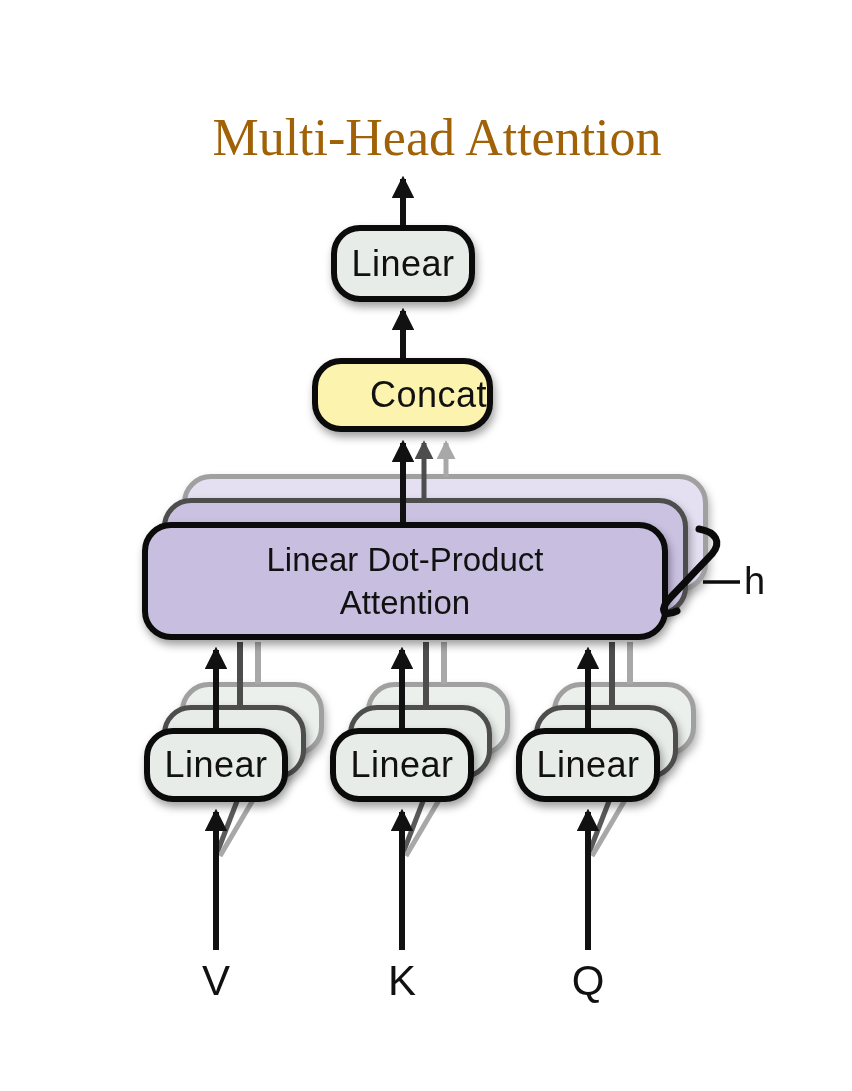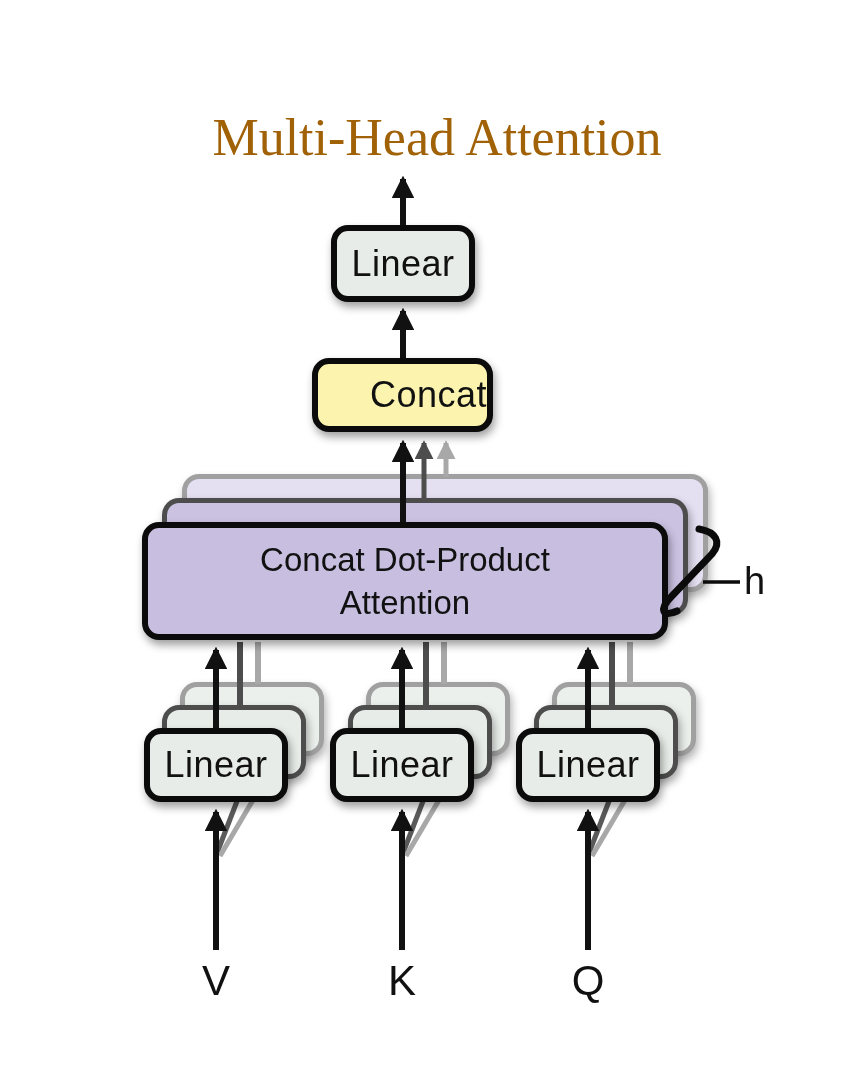--- a/index.html
+++ b/index.html
@@ -1,19 +1,19 @@
 <!DOCTYPE html>
 <html><head>
 <meta charset="utf-8">
 <style>
   html,body{margin:0;padding:0;background:#fff;}
   #stage{position:relative;width:852px;height:1091px;background:#ffffff;overflow:hidden;
          font-family:"Liberation Sans","DejaVu Sans",sans-serif;color:#111;}
   .box{position:absolute;display:flex;align-items:center;justify-content:center;
-       border-radius:17px;box-sizing:border-box;text-align:center;}
+       border-radius:29px;box-sizing:border-box;text-align:center;}
   .front{border:6px solid #0b0b0b;box-shadow:2px 5px 8px rgba(0,0,0,0.38);z-index:4;}
   .mid  {border:5px solid #4d4d4d;box-shadow:2px 5px 8px rgba(0,0,0,0.35);z-index:2;}
   .back {border:5px solid #a0a0a0;box-shadow:2px 5px 8px rgba(0,0,0,0.30);z-index:1;}
   .grayfill{background:#e7ece8;}
   .grayfill2{background:#ecf0ed;}
   .yellowfill{background:#fbf3ae;}
   .purplefill{background:#c8bfe0;}
   .purplefill-mid{background:#cbc2e2;}
   .purplefill-back{background:#e4dff1;}
   .boxlabel{font-size:36px;letter-spacing:0.5px;}
@@ -75,21 +75,21 @@
 
   <div class="box front grayfill" style="left:331px;top:225px;width:144px;height:77px;">
     <span class="boxlabel">Linear</span>
   </div>
 
   <div class="box front yellowfill" style="left:312px;top:358px;width:181px;height:74px;justify-content:flex-end;">
     <span class="boxlabel">Concat</span>
   </div>
 
   <div class="box front purplefill" style="left:142px;top:522px;width:526px;height:118px;flex-direction:column;">
-    <span class="attnlabel">Concat Dot-Product</span>
+    <span class="attnlabel">Linear Dot-Product</span>
     <span class="attnlabel" style="margin-top:-4px;">Attention</span>
   </div>
 
   <div class="box front grayfill" style="left:144px;top:728px;width:144px;height:74px;">
     <span class="boxlabel">Linear</span>
   </div>
   <div class="box front grayfill" style="left:330px;top:728px;width:144px;height:74px;">
     <span class="boxlabel">Linear</span>
   </div>
   <div class="box front grayfill" style="left:516px;top:728px;width:144px;height:74px;">

